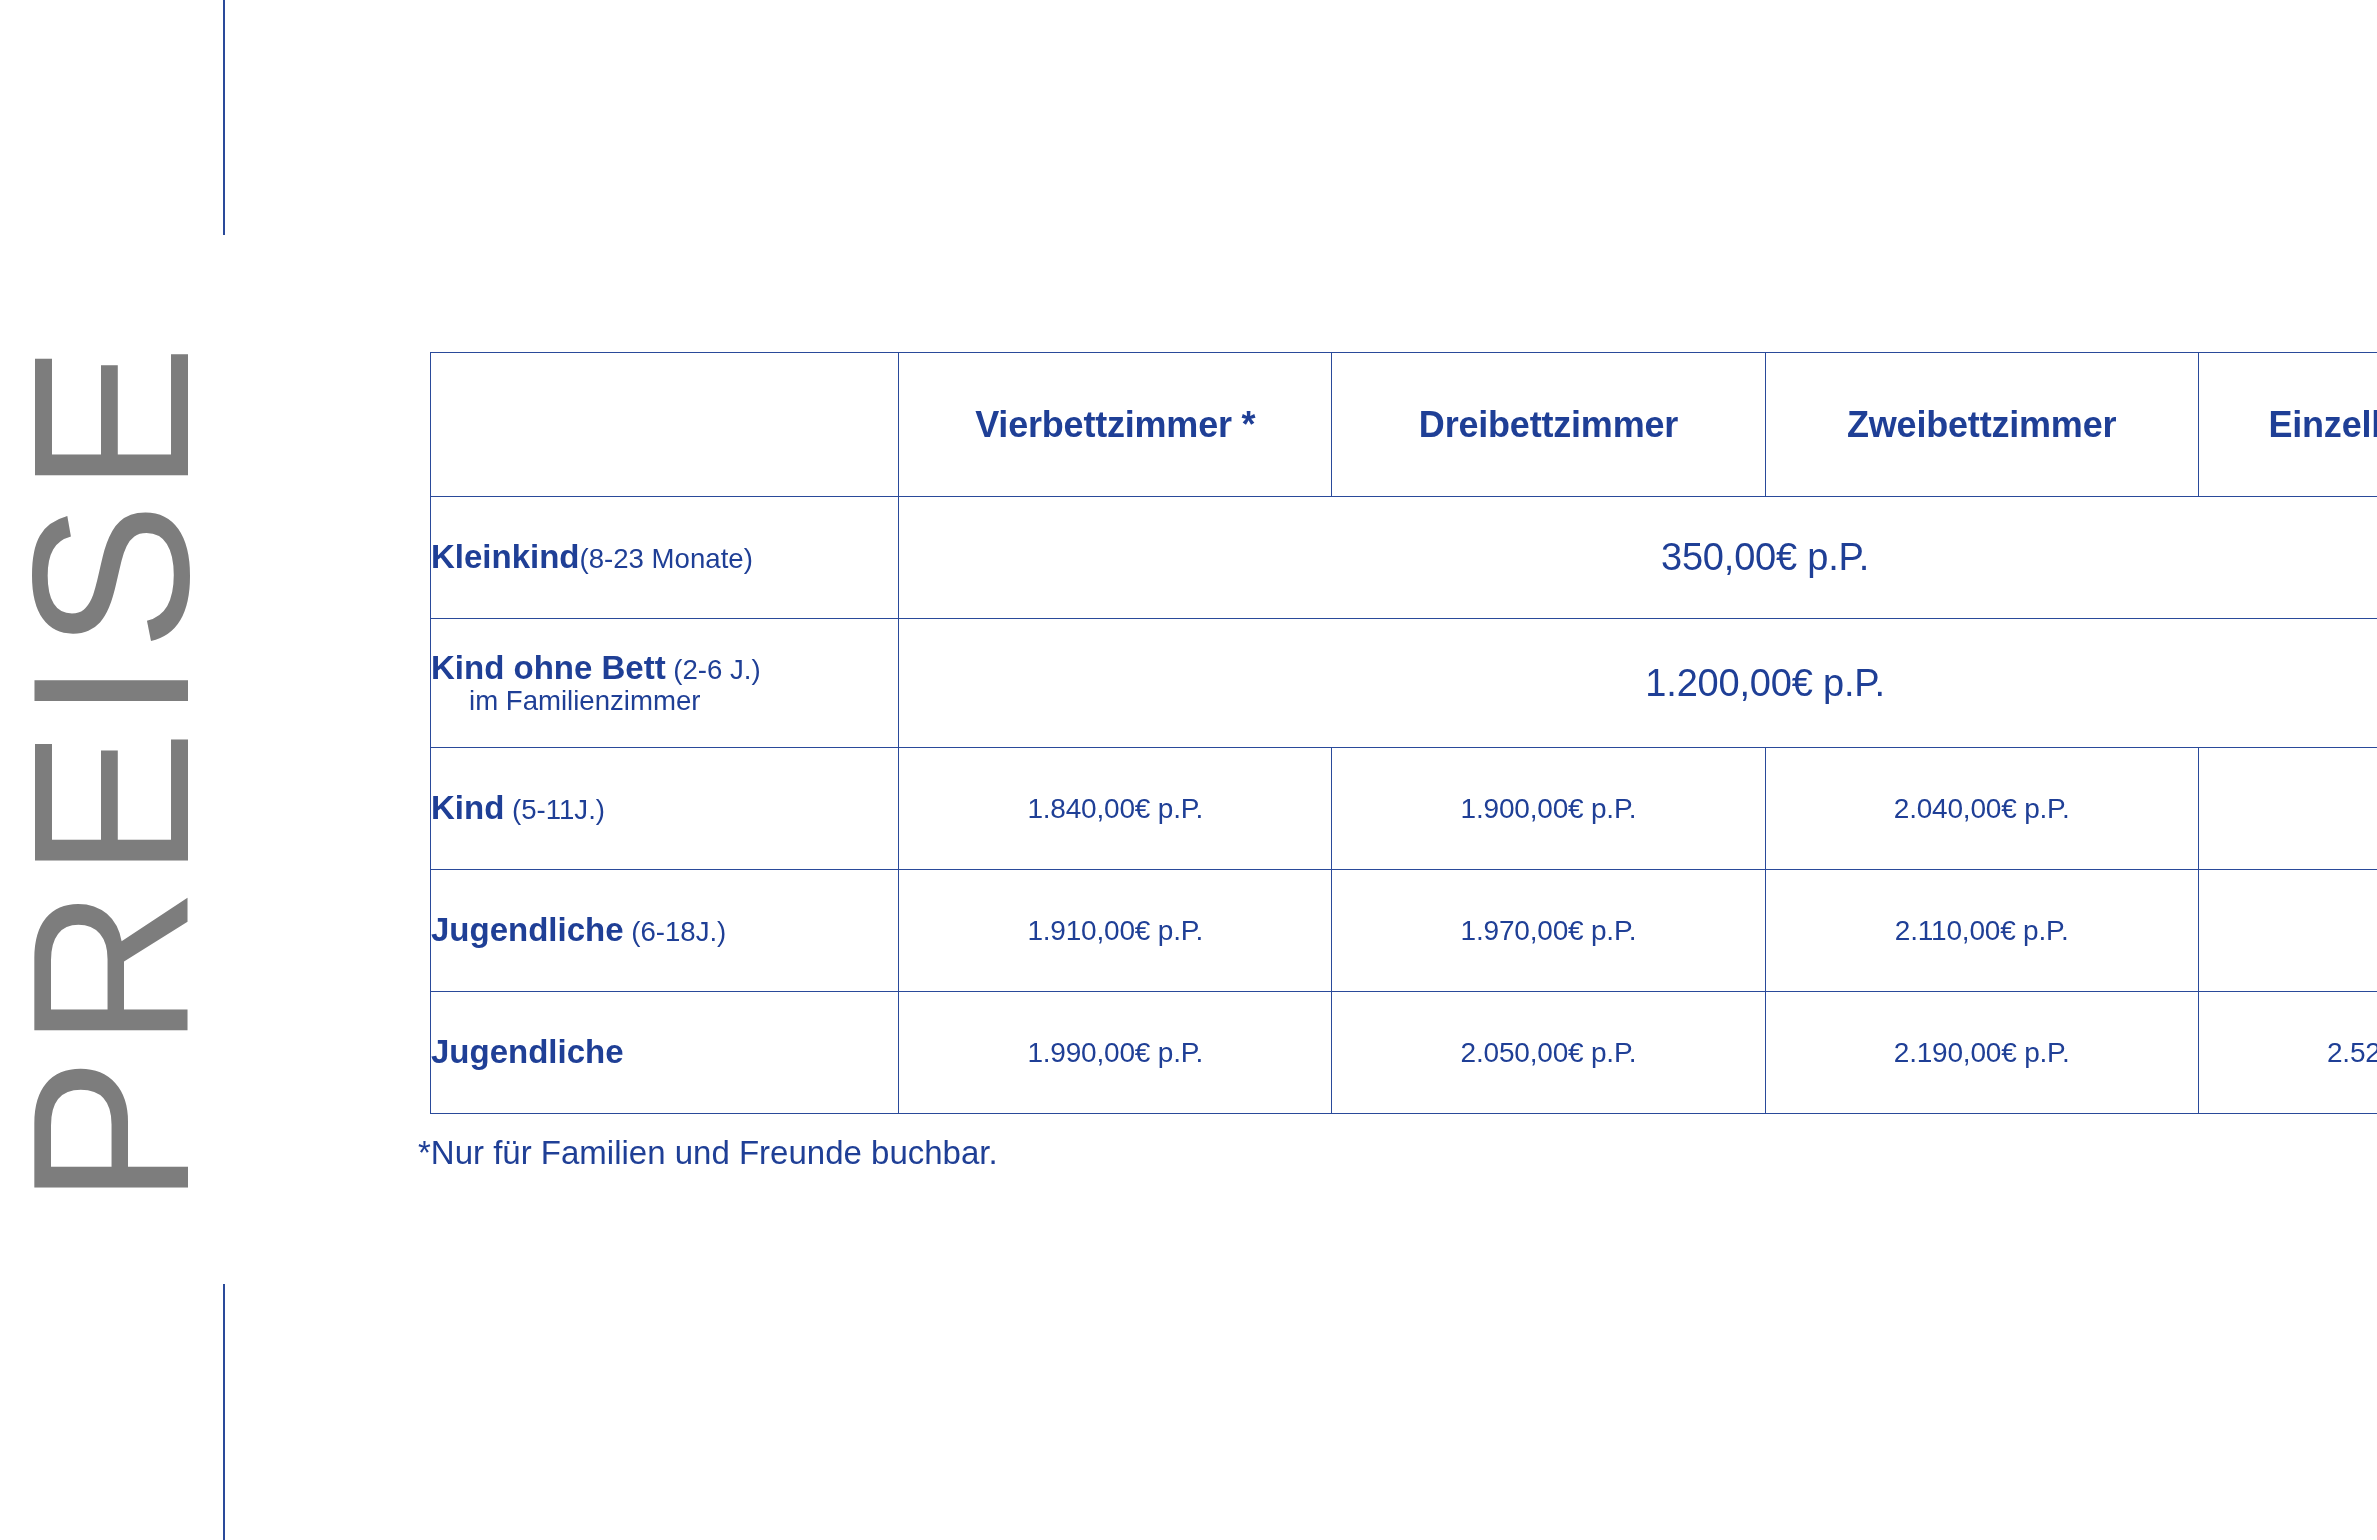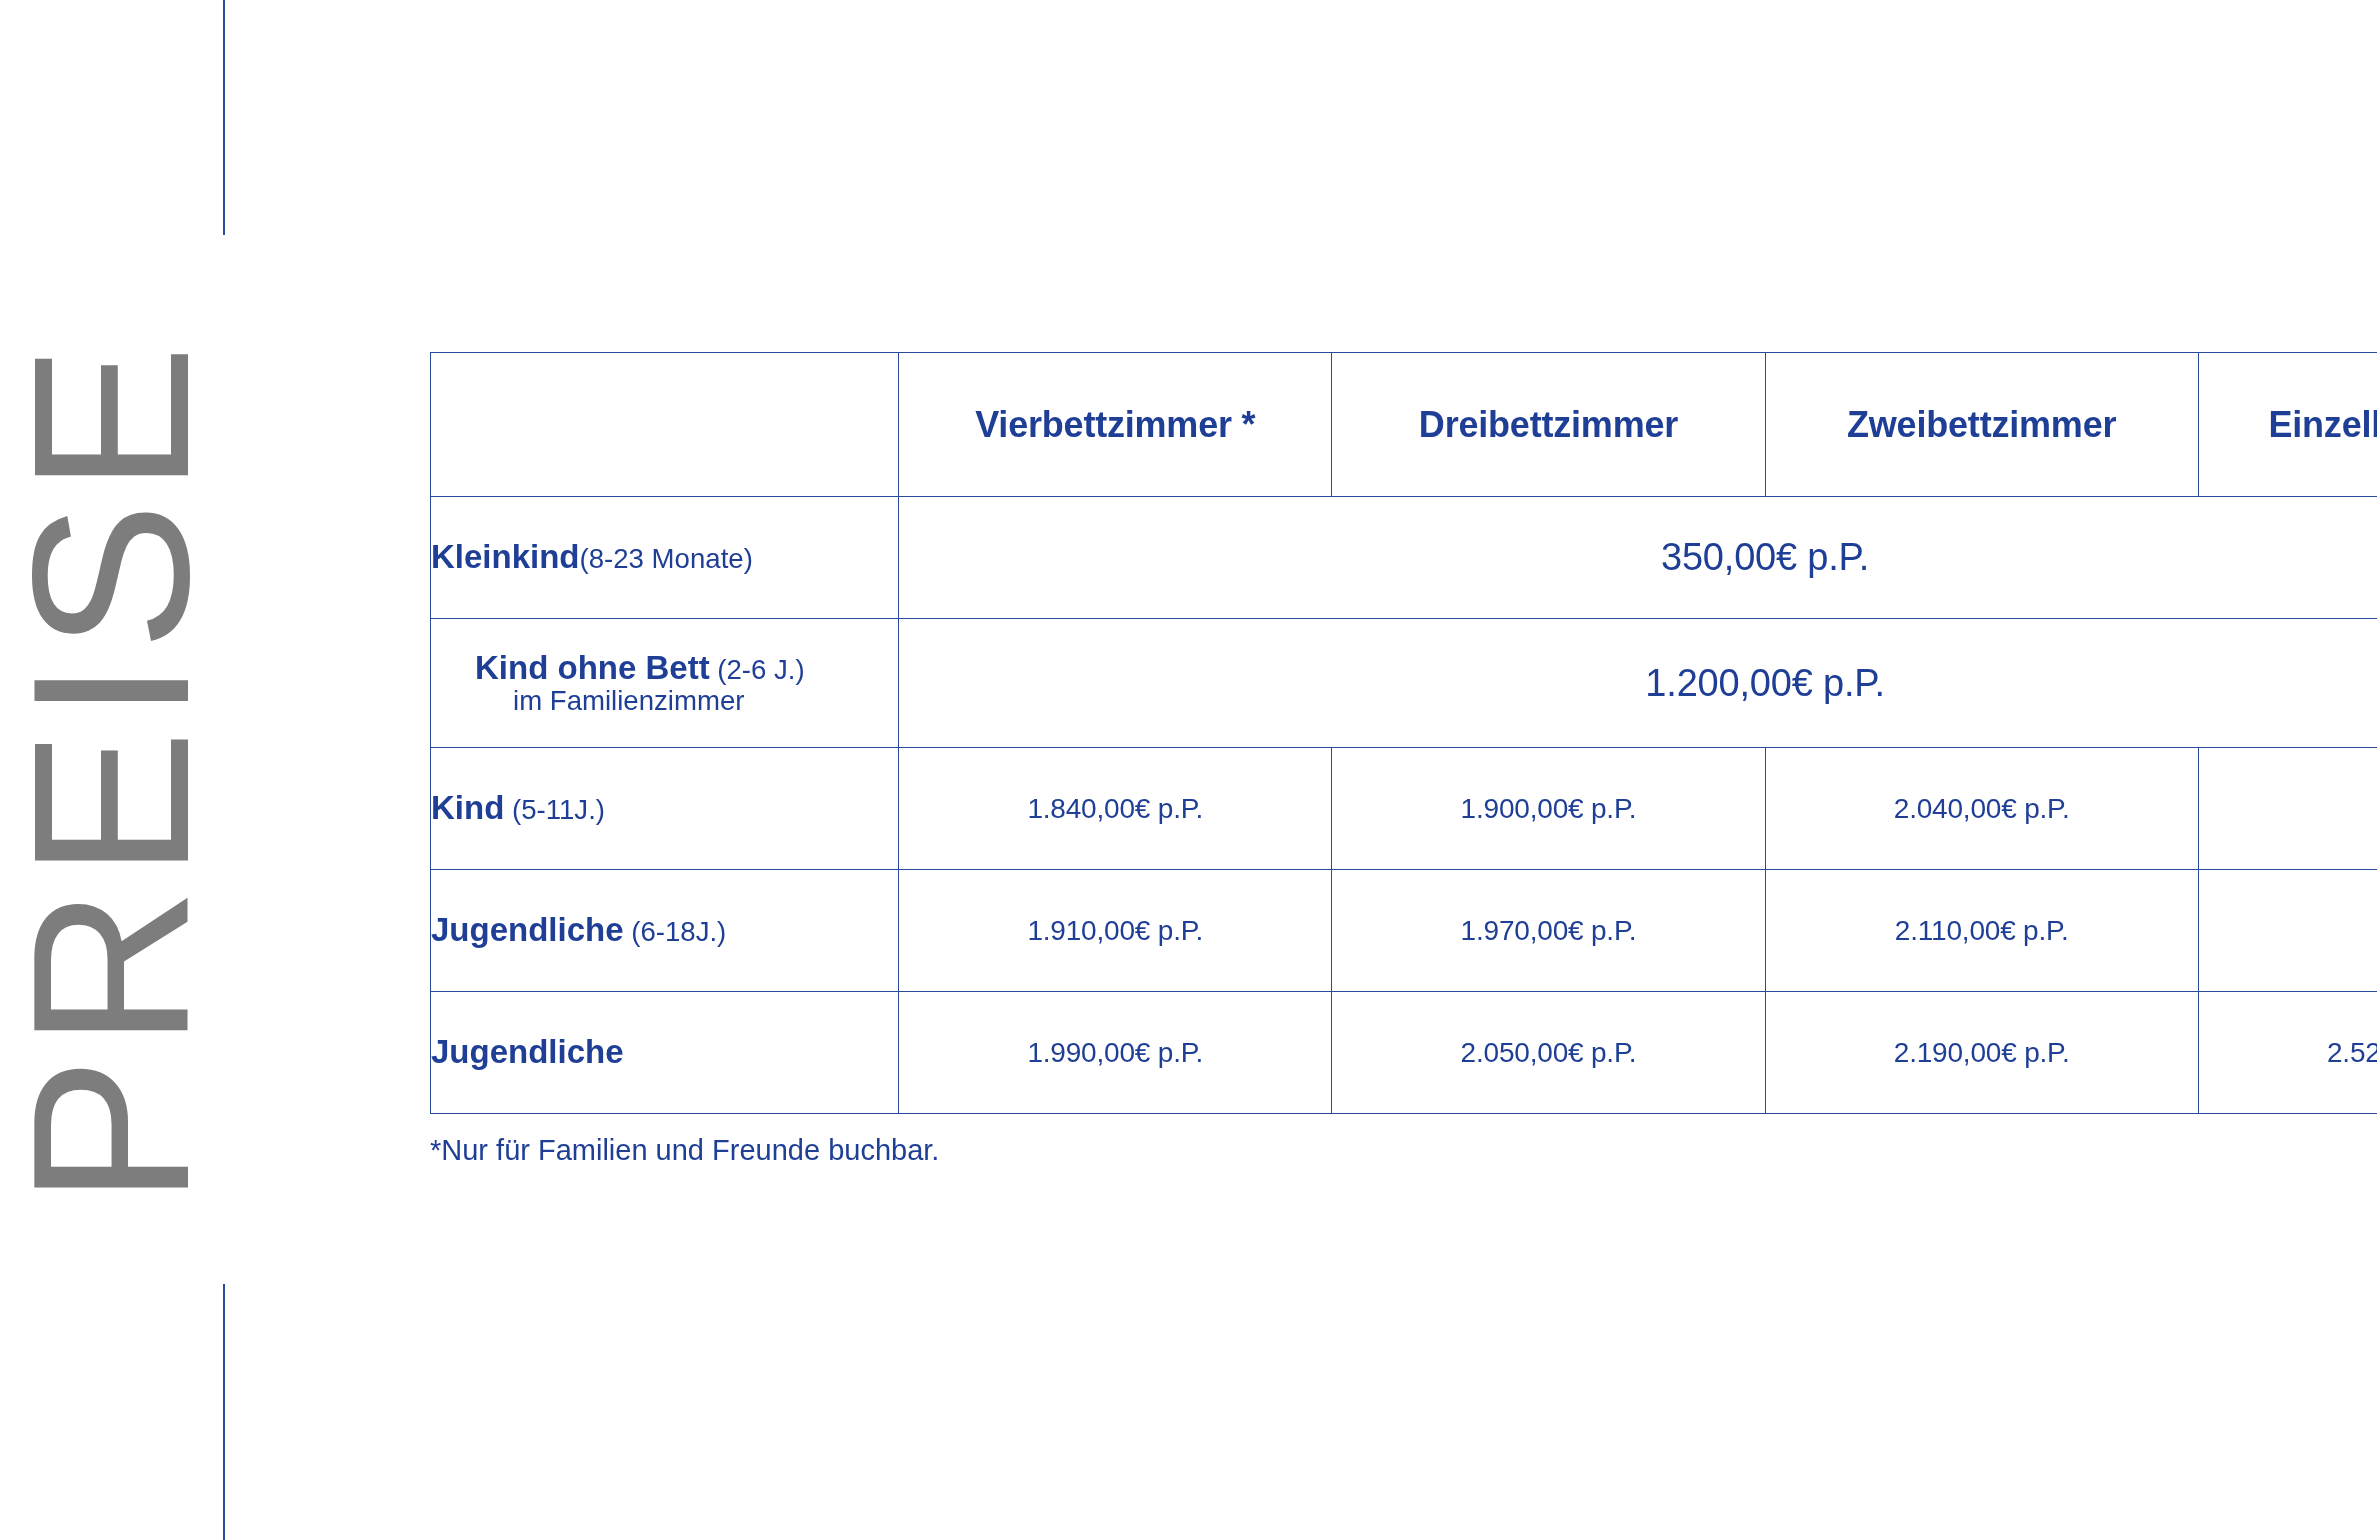--- a/index.html
+++ b/index.html
@@ -98,40 +98,40 @@
     font-weight: normal;
     font-size: 27.6px;
   }
   td.row-label .sub {
     display: block;
     font-weight: normal;
     font-size: 27.6px;
     line-height: 1.05;
     margin-left: 38px;
   }
-  td.row-label.tall { height: 128px; padding-left: 44px; }
+  td.row-label.tall { height: 128px; }
 
   td.price {
     text-align: center;
     font-size: 28px;
     font-weight: normal;
     height: 121px;
     letter-spacing: -0.2px;
   }
   td.span-price {
     text-align: center;
     font-size: 38px;
     font-weight: normal;
   }
 
   .footnote {
     position: absolute;
-    left: 430px;
+    left: 418px;
     top: 1134px;
-    font-size: 29px;
+    font-size: 33px;
     color: #1f3f96;
     font-family: "Liberation Sans", sans-serif;
   }
 </style>
 </head>
 <body>
 
 <div class="rule rule-top"></div>
 <div class="rule rule-bottom"></div>
 

